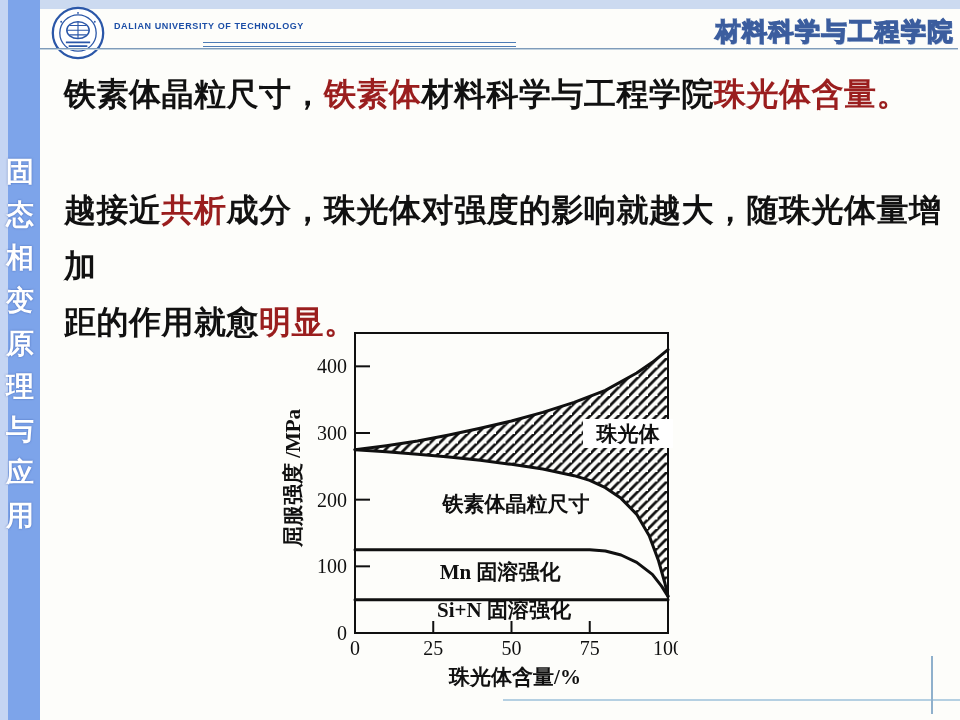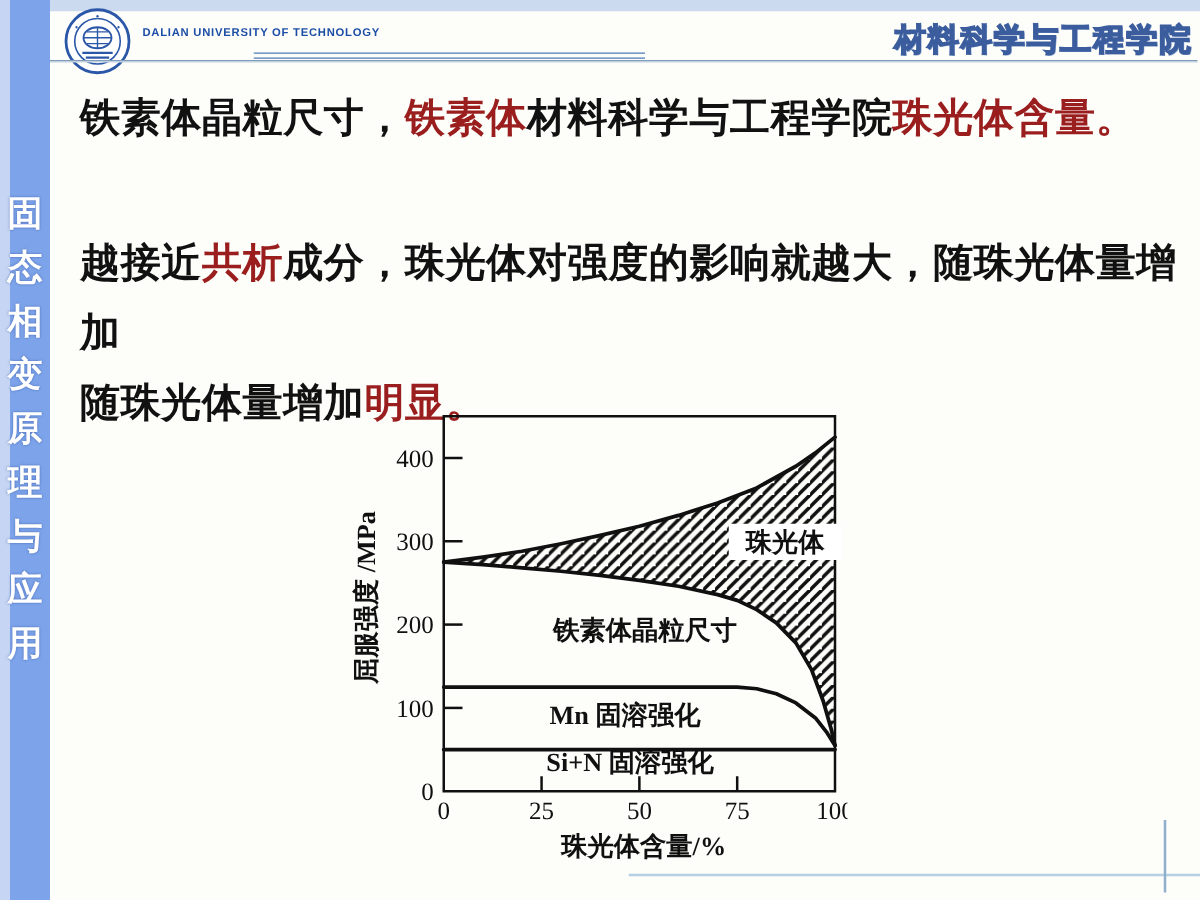--- a/index.html
+++ b/index.html
@@ -101,21 +101,21 @@
       </div>
     </div>
     <div class="college">材料科学与工程学院</div>
     <div class="double-line"></div>
     <div class="header-rule"></div>
   </header>
 
   <main>
     <p class="para p1"><span>铁素体晶粒尺寸，</span><span class="red">铁素体</span><span>材料科学与工程学院</span><span class="red">珠光体含量。</span></p>
 
-    <p class="para p2"><span>越接近</span><span class="red">共析</span><span>成分，珠光体对强度的影响就越大，随珠光体量增加</span><br><span>随珠光体量增加</span><span class="red">明显。</span></p>
+    <p class="para p2"><span>越接近</span><span class="red">共析</span><span>成分，珠光体对强度的影响就越大，随珠光体量增加</span><br><span>距的作用就愈</span><span class="red">明显。</span></p>
 
     <figure class="chart-fig">
       <svg id="chart" viewBox="0 0 410 390" width="410" height="390">
         <defs>
           <pattern id="hatch" width="9.5" height="9.5" patternUnits="userSpaceOnUse">
             <path d="M-2 11.5 L11.5 -2" stroke="#101010" stroke-width="2.8"></path>
             <path d="M-2 2 L2 -2" stroke="#101010" stroke-width="2.8"></path>
           </pattern>
         </defs>
 

